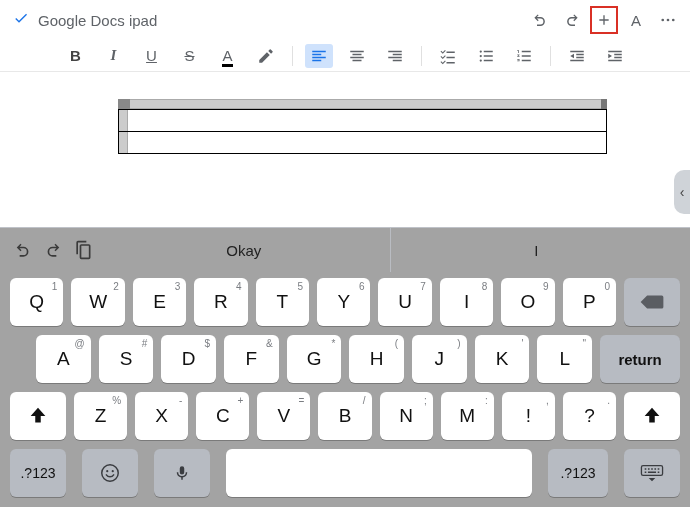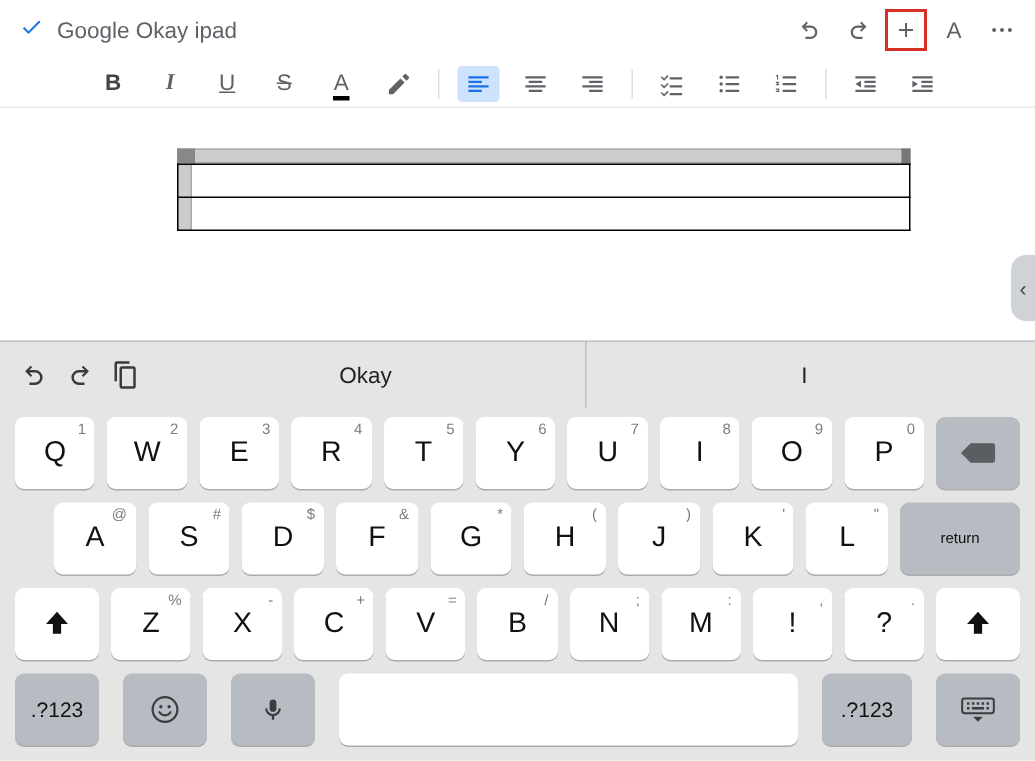--- a/index.html
+++ b/index.html
@@ -39,40 +39,40 @@
   .ruler .rmk { position:absolute; right:-1px; top:-1px; width:6px; height:11px; background:#777; }
   .doc-table { position:absolute; top:37px; left:118px; width:489px; border-collapse:collapse; }
   .doc-table td { border:1px solid #000; height:22px; }
   .vbar { position:absolute; top:37px; left:118px; width:10px; height:45px; background:#ccc; border:1px solid #aaa; }
 
   .tab { position:absolute; right:0; top:170px; width:16px; height:44px;
          background:#cfd3d8; border-top-left-radius:10px; border-bottom-left-radius:10px;
          display:flex; align-items:center; justify-content:center; color:#444; font-size:14px; }
 
   .keyboard {
-    position:absolute; bottom:0; left:0; right:0; height:280px; background:#e5e5e5;
+    position:absolute; bottom:0; left:0; right:0; height:280px; background:#a3a3a3;
     border-top:1px solid #bfc2c8; user-select:none;
   }
   .predict { display:flex; align-items:center; height:44px; padding:0 8px; }
   .predict .pbtn { width:30px; height:30px; display:flex; align-items:center; justify-content:center; color:#3a3a3a; font-size:18px; }
   .predict .sugs { flex:1; display:flex; height:100%; }
   .predict .sug { flex:1; display:flex; align-items:center; justify-content:center; color:#222; font-size:15px; }
   .predict .sug + .sug { border-left:1px solid #b9bcc2; }
 
   .keys { padding:6px 10px 10px; display:flex; flex-direction:column; gap:9px; }
   .krow { display:flex; gap:8px; }
   .key {
     background:#fff; border-radius:6px; height:48px;
     display:flex; flex-direction:column; align-items:center; justify-content:center;
     box-shadow:0 1px 0 rgba(0,0,0,.25); position:relative; color:#111;
     font-size:19px;
   }
   .key .sub { position:absolute; top:3px; right:6px; font-size:10px; color:#7a7d82; }
   .key.gray { background:#b7bbc2; }
-  .key.return { background:#b7bbc2; font-size:10px; }
+  .key.return { background:#b7bbc2; font-size:15px;font-weight:bold; }
   .key.space { background:#fff; }
   .row1 .key { flex:1; }
   .row1 .key.bksp { flex:0 0 56px; background:#b7bbc2; }
   .row2 { padding-left:26px; }
   .row2 .key { flex:1; }
   .row2 .key.return { flex:0 0 80px; }
   .row3 .key { flex:1; }
   .row3 .key.shift { flex:0 0 56px; background:#fff; }
   .row4 { align-items:stretch;gap:16px; }
   .row4 .key { height:48px; }
@@ -86,21 +86,21 @@
 </style>
 </head>
 <body>
 
 <div class="header">
   <div class="chk">
     <svg width="16" height="16" viewBox="0 0 24 24">
         <path d="M9 16.2 4.8 12l-1.4 1.4L9 19 21 7l-1.4-1.4z"></path>
       </svg>
   </div>
-  <div class="title">Google Okay ipad</div>
+  <div class="title">Google Docs ipad</div>
   <div class="hicons">
     <div class="hbtn">
       <svg width="18" height="18" viewBox="0 0 24 24">
           <path d="M12.5 8H7.9l2.3-2.3L9 4.5 4.5 9 9 13.5l1.2-1.2L7.9 10h4.6a4 4 0 1 1 0 8H8v2h4.5a6 6 0 0 0 0-12z"></path>
         </svg>
     </div>
     <div class="hbtn">
       <svg width="18" height="18" viewBox="0 0 24 24">
           <path d="M11.5 8h4.6l-2.3-2.3L15 4.5 19.5 9 15 13.5l-1.2-1.2 2.3-2.3h-4.6a4 4 0 1 0 0 8H16v2h-4.5a6 6 0 0 1 0-12z"></path>
         </svg>

